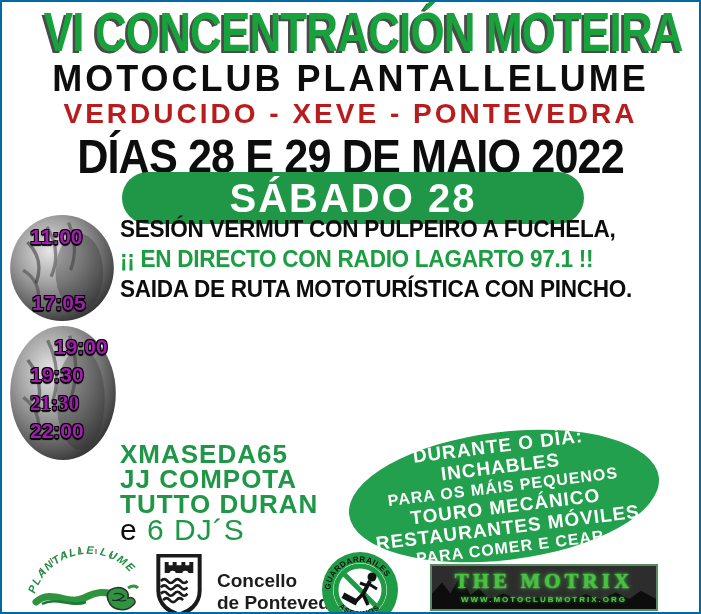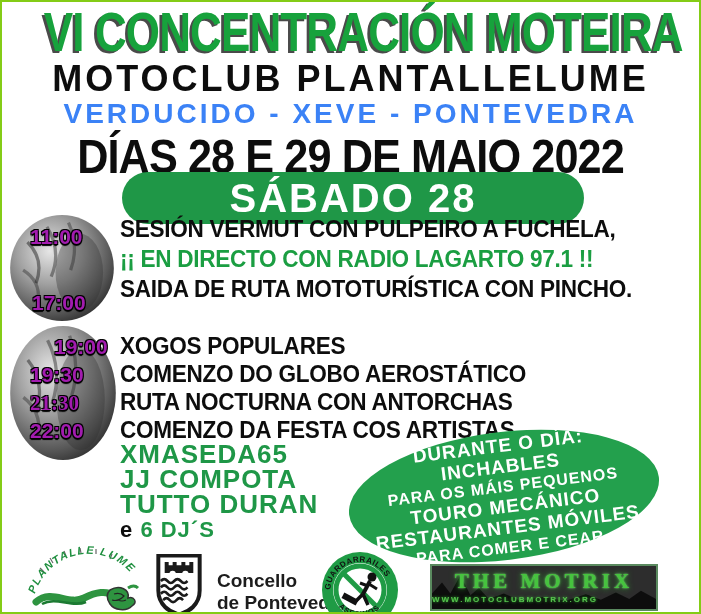--- a/index.html
+++ b/index.html
@@ -1,34 +1,34 @@
 <!DOCTYPE html>
 <html><head>
 <meta charset="utf-8">
 <style>
   * { margin:0; padding:0; box-sizing:border-box; }
   body { background:#fff; font-family:"Liberation Sans", sans-serif; }
   .poster {
     position:relative; width:701px; height:614px; background:#ffffff;
-    border:2px solid #84cc16; overflow:hidden;
+    border:2px solid #0369a1; overflow:hidden;
   }
   
   .header { position:absolute; top:2px; left:0; width:100%; text-align:center; }
   .title {
     font-size:50px; font-weight:bold; color:#17a23c; letter-spacing:-1px;
     line-height:1.0; white-space:nowrap;
     transform:scaleX(.88) scaleY(1.12); transform-origin:center top;
     text-shadow:-3px 2px 0 #4a4a4a;
   }
   .subtitle {
     margin-top:7px; font-size:36px; font-weight:bold; color:#0d0d0d;
     letter-spacing:3px; line-height:1.0; white-space:nowrap;
   }
   .locations {
-    margin-top:3px; font-size:28px; font-weight:bold; color:#3b82f6;
+    margin-top:3px; font-size:28px; font-weight:bold; color:#b91c1c;
     letter-spacing:3px; line-height:1.0; white-space:nowrap;
   }
   .dates {
     margin-top:4px; font-size:47px; font-weight:bold; color:#0d0d0d;
     line-height:1.0; white-space:nowrap; letter-spacing:-1px;
     transform:scaleX(.92) scaleY(1.02); transform-origin:center top;
   }
   
   .day-banner {
     position:absolute; left:120px; top:170px; width:462px; height:52px;
@@ -59,21 +59,21 @@
   .sched-1 .line { line-height:30px; }
   .sched-2 .line { line-height:28px; }
   .line-black { color:#0d0d0d; }
   .line-green { color:#1b9e42; }
   
   .artists { position:absolute; left:118px; top:440px; }
   .artists .artist {
     font-size:26px; font-weight:bold; color:#1f9747; line-height:25px;
     letter-spacing:1px; white-space:nowrap;
   }
-  .artists .djs-line { font-size:22px; font-weight:bold; line-height:26px; letter-spacing:1px; }
+  .artists .djs-line { font-size:30px; font-weight:normal; line-height:26px; letter-spacing:1px; }
   .artists .djs-prefix { color:#0d0d0d; }
   .artists .djs { color:#1f9747; }
   
   .oval {
     position:absolute; left:346px; top:430px; width:312px; height:128px;
     background:#23a04d; border-radius:50%; transform:rotate(-7deg);
     display:flex; flex-direction:column; align-items:center; justify-content:center;
     color:#ffffff; text-align:center;
   }
   .oval .o-line { font-weight:bold; line-height:1.13; letter-spacing:1px; white-space:nowrap; }
@@ -89,21 +89,21 @@
     background:#2d2d2d; border:2px solid #5a8a5f; overflow:hidden;
   }
   .motrix svg { position:absolute; left:0; top:0; width:100%; height:100%; }
   .motrix-title {
     position:absolute; left:0; top:3px; width:100%; text-align:center;
     font-family:"Liberation Serif", serif; font-size:21px; font-weight:bold;
     color:#46c33e; letter-spacing:4px; white-space:nowrap;
     text-shadow:0 0 6px #2dbb2d, 0 0 2px #a8ffa0;
   }
   .motrix-url {
-    position:absolute; left:0; top:29px; width:100%; text-align:left;
+    position:absolute; left:0; top:29px; width:100%; text-align:center;
     font-size:8px; font-weight:bold; color:#57c24e; letter-spacing:2px;
     white-space:nowrap; text-shadow:0 0 3px #2dbb2d;
   }
 </style>
 </head>
 <body>
 
 <div class="poster">
 
   <div class="header">
@@ -128,21 +128,21 @@
         </radialGradient>
       </defs>
       <ellipse cx="50" cy="50" rx="48" ry="49" fill="url(#tg1)"></ellipse>
       <ellipse cx="66" cy="54" rx="22" ry="36" fill="rgba(45,45,45,0.35)"></ellipse>
       <path d="M18,26 Q34,42 26,64" stroke="rgba(35,35,35,.5)" stroke-width="3" fill="none"></path>
       <path d="M36,12 Q50,34 40,58" stroke="rgba(35,35,35,.45)" stroke-width="3" fill="none"></path>
       <path d="M56,8 Q66,30 58,52" stroke="rgba(35,35,35,.4)" stroke-width="3" fill="none"></path>
       <path d="M14,52 Q30,62 28,80" stroke="rgba(35,35,35,.4)" stroke-width="3" fill="none"></path>
     </svg>
     <span class="time" style="left:22px; top:12px;">11:00</span>
-    <span class="time" style="left:24px; top:78px;">17:00</span>
+    <span class="time" style="left:24px; top:78px;">17:05</span>
   </div>
 
   <div class="sched sched-1">
     <div class="line line-black">SESIÓN VERMUT CON PULPEIRO A FUCHELA,</div>
     <div class="line line-green">¡¡ EN DIRECTO CON RADIO LAGARTO 97.1 !!</div>
     <div class="line line-black">SAIDA DE RUTA MOTOTURÍSTICA CON PINCHO.</div>
   </div>
 
   <div class="tire tire-2">
     <svg viewBox="0 0 100 124">
@@ -160,26 +160,20 @@
       <path d="M36,14 Q50,42 40,72" stroke="rgba(35,35,35,.45)" stroke-width="3" fill="none"></path>
       <path d="M56,10 Q66,38 58,64" stroke="rgba(35,35,35,.4)" stroke-width="3" fill="none"></path>
       <path d="M14,66 Q30,78 28,100" stroke="rgba(35,35,35,.4)" stroke-width="3" fill="none"></path>
     </svg>
     <span class="time" style="left:22px; top:11px;margin-left:24px;">19:00</span>
     <span class="time" style="left:22px; top:39px;">19:30</span>
     <span class="time" style="left:22px; top:67px;font-family:Liberation Serif, serif;">21:30</span>
     <span class="time" style="left:22px; top:95px;">22:00</span>
   </div>
 
-  <div class="sched sched-2">
-    <div class="line line-black">XOGOS POPULARES</div>
-    <div class="line line-black">COMENZO DO GLOBO AEROSTÁTICO</div>
-    <div class="line line-black">RUTA NOCTURNA CON ANTORCHAS</div>
-    <div class="line line-black">COMENZO DA FESTA COS ARTISTAS</div>
-  </div>
 
   <div class="artists">
     <div class="artist">XMASEDA65</div>
     <div class="artist">JJ COMPOTA</div>
     <div class="artist">TUTTO DURAN</div>
     <div class="djs-line"><span class="djs-prefix">e</span> <span class="djs">6 DJ´S</span></div>
   </div>
 
   <div class="oval">
     <div class="o-line o-big">DURANTE O DÍA:</div>

